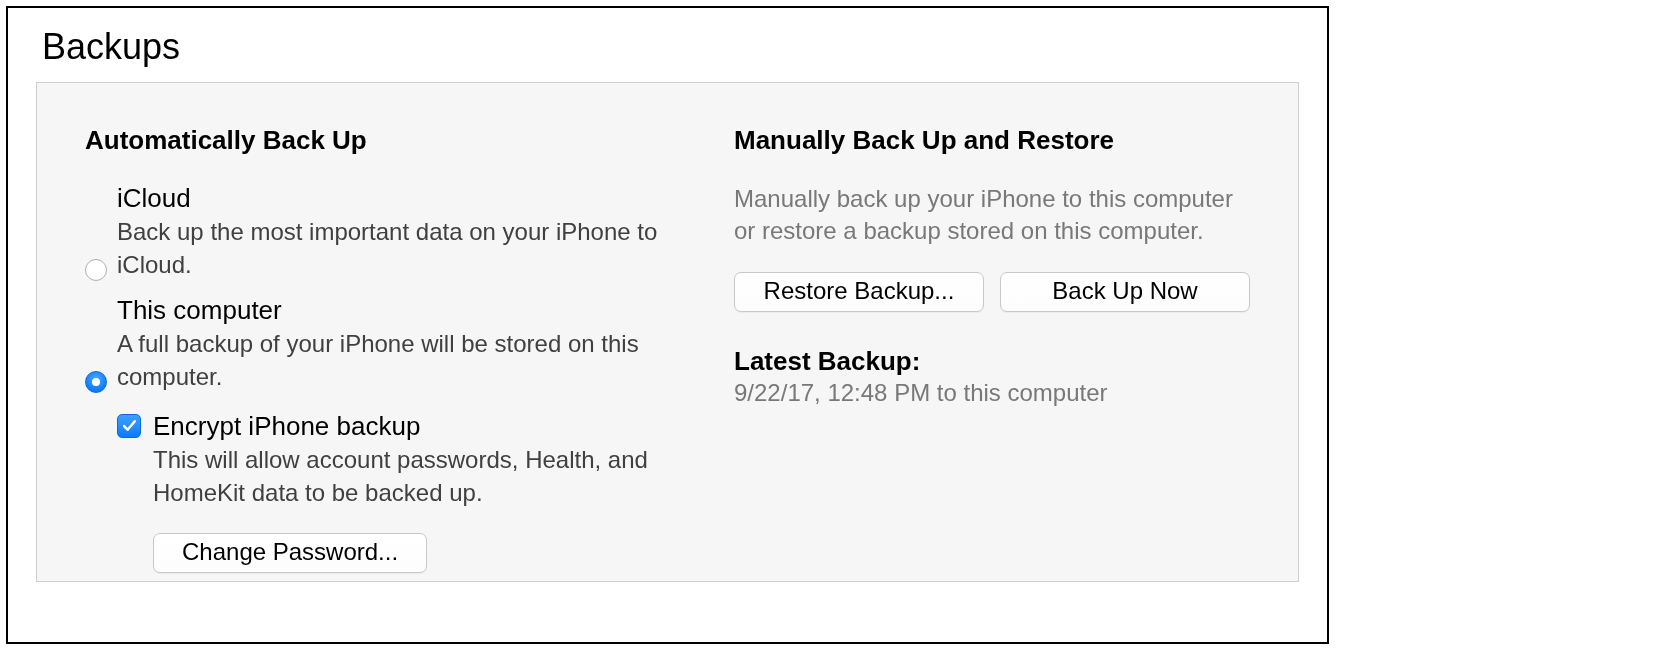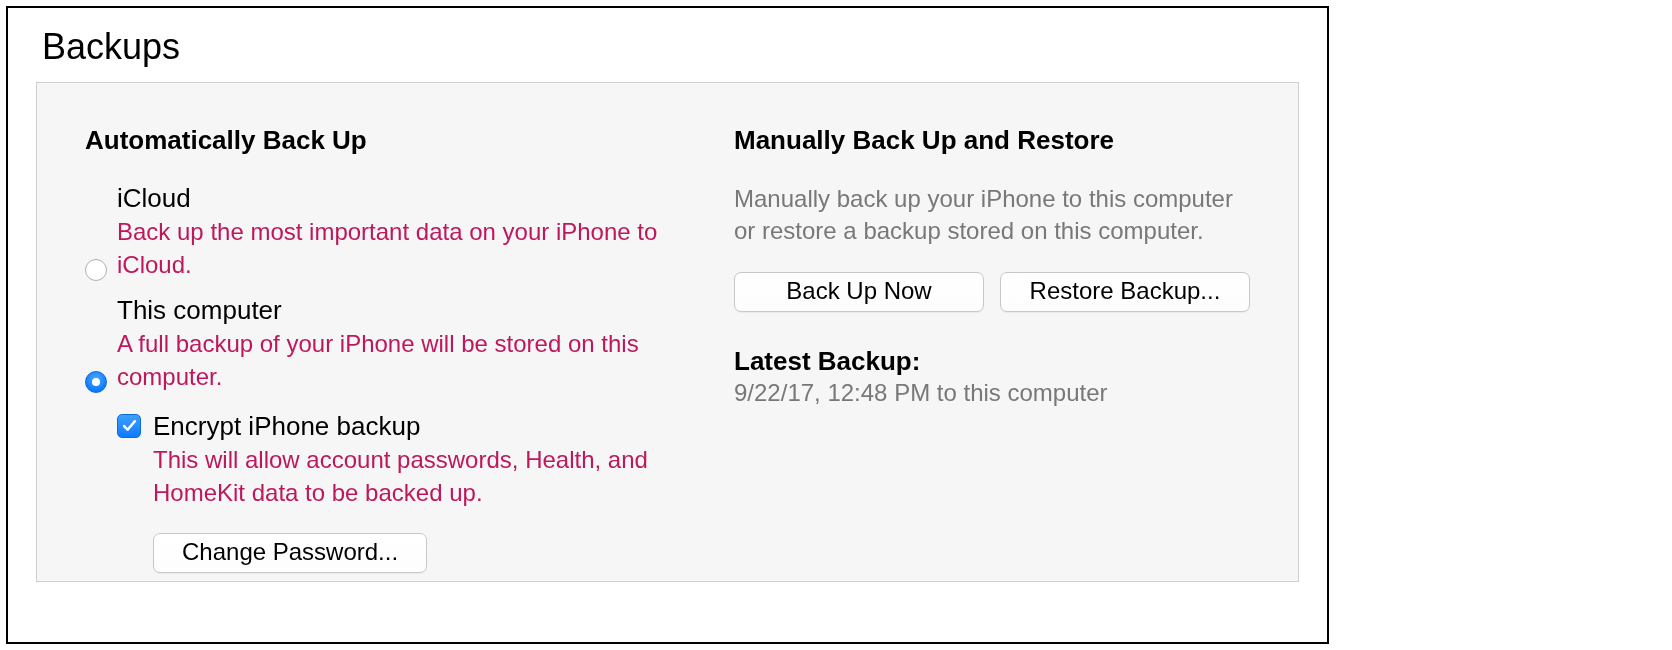--- a/index.html
+++ b/index.html
@@ -77,21 +77,21 @@
     .radio-content {
       flex: 1;
     }
     .radio-label {
       font-size: 26px;
       color: #000;
       line-height: 1.2;
     }
     .desc-text {
       font-size: 24px;
-      color: #be185d;
+      color: #404040;
       line-height: 1.35;
       margin-top: 2px;
     }
     .checkbox-row {
       display: flex;
       align-items: flex-start;
       margin-left: 32px;
       margin-top: 18px;
     }
     .checkbox-box {
@@ -206,22 +206,22 @@
       <div class="change-pw-wrap">
         <button class="mac-button">Change Password...</button>
       </div>
     </div>
 
     <div class="col-right">
       <div class="heading">Manually Back Up and Restore</div>
       <div class="right-desc">Manually back up your iPhone to this computer or restore a backup stored on this computer.</div>
 
       <div class="button-row">
+        <button class="mac-button">Restore Backup...</button>
         <button class="mac-button">Back Up Now</button>
-        <button class="mac-button">Restore Backup...</button>
       </div>
 
       <div class="latest-heading">Latest Backup:</div>
       <div class="latest-value">9/22/17, 12:48 PM to this computer</div>
     </div>
 
   </div>
 </div>
 
 </body></html>

